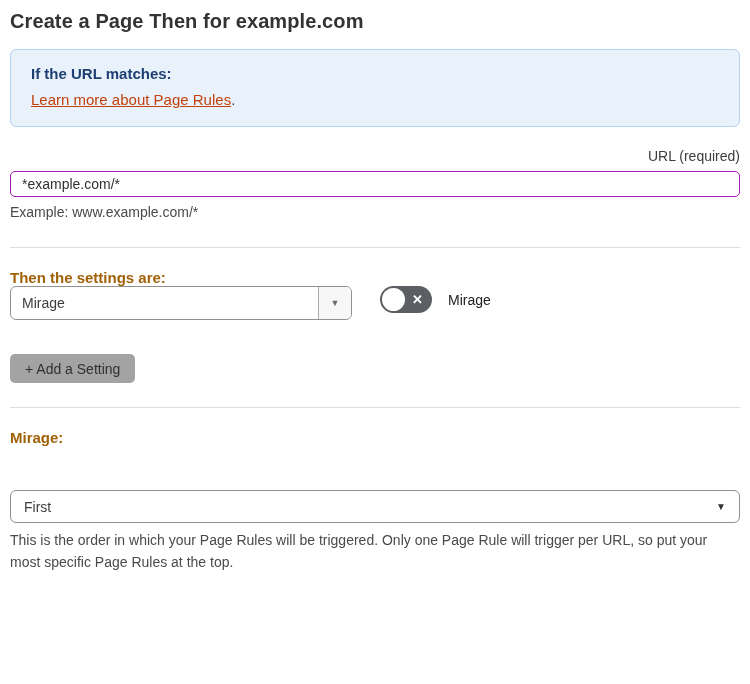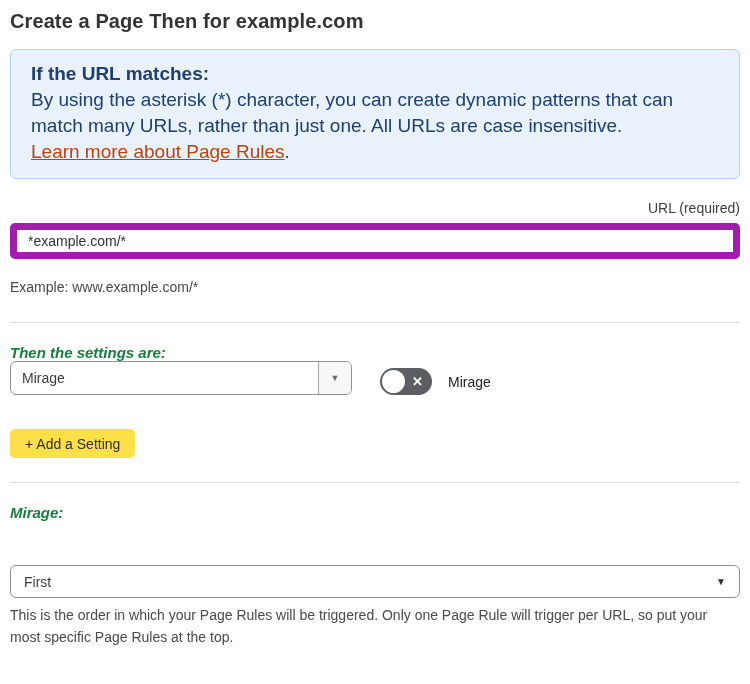--- a/index.html
+++ b/index.html
@@ -22,71 +22,70 @@
     letter-spacing: 0.1px;
   }
 
   
   .info-box {
     background: #e9f1fb;
     border: 1px solid #b6d3f0;
     border-radius: 6px;
     padding: 11px 20px 13px 20px;
     color: #1d3f72;
-    font-size: 19px;
+    font-size: 15px;
     line-height: 26px;
   }
   .info-box .info-heading { font-weight: 700; }
   .info-box a.info-link {
     color: #c2410c;
     text-decoration: underline;
     cursor: pointer;
   }
 
   
   .field-label {
     display: block;
     font-size: 14px;
     color: #3d3d3d;
     margin: 21px 0 7px 0;
     text-align: right;
   }
   .helper-text {
     font-size: 14px;
     color: #4a4a4a;
-    margin-top: 17px;
+    margin-top: 4px;
     line-height: 22px;
   }
 
   
   .text-input {
     width: 100%;
-    height: 36px;
-    border: 7px solid #a21caf;
+    height: 26px;
+    border: 1px solid #a21caf;
     border-radius: 5px;
     padding: 0 11px;
     font-size: 14px;
     font-family: "Liberation Sans", sans-serif;
     color: #313131;
     background: #ffffff;
   }
 
   
   .divider { border: none; border-top: 1px solid #dedede; margin: 24px 0 0 0; }
 
   .section-heading {
     font-size: 15px;
     font-weight: 700;
-    color: #15803d;
+    color: #a16207;
     margin-top: 21px;
-    font-style: italic;
-  }
-
-  
-  .setting-row { display: flex; align-items: flex-end; }
+  }
+
+  
+  .setting-row { display: flex; align-items: flex-start; }
   .select-box {
     display: flex;
     align-items: stretch;
     width: 342px;
     height: 34px;
     border: 1px solid #919191;
     border-radius: 6px;
     background: #ffffff;
     overflow: hidden;
     cursor: pointer;
@@ -147,21 +146,21 @@
     align-items: center;
     justify-content: center;
     border: none;
     border-radius: 5px;
     font-family: "Liberation Sans", sans-serif;
     font-size: 14px;
     cursor: pointer;
     padding: 0 15px;
     height: 29px;
   }
-  .btn-gray { background: #fde047; color: #303030; }
+  .btn-gray { background: #a3a3a3; color: #303030; }
   .add-setting-btn { margin-top: 34px; height: 29px; }
 
   
   .order-select {
     display: flex;
     align-items: center;
     width: 100%;
     height: 33px;
     border: 1px solid #919191;
     border-radius: 6px;
@@ -177,21 +176,20 @@
 </style>
 </head>
 <body>
 
 <div class="container">
 
   <h1 class="page-title">Create a Page Then for example.com</h1>
 
   <div class="info-box">
     <div class="info-heading">If the URL matches:</div>
-    <div class="info-body">By using the asterisk (*) character, you can create dynamic patterns that can match many URLs, rather than just one. All URLs are case insensitive.</div>
     <div class="info-link-line"><a class="info-link">Learn more about Page Rules</a><span>.</span></div>
   </div>
 
   <label class="field-label">URL (required)</label>
   <input class="text-input" type="text" value="*example.com/*" style="">
   <div class="helper-text">Example: www.example.com/*</div>
 
   <hr class="divider">
 
   <div class="section-heading">Then the settings are:</div>

